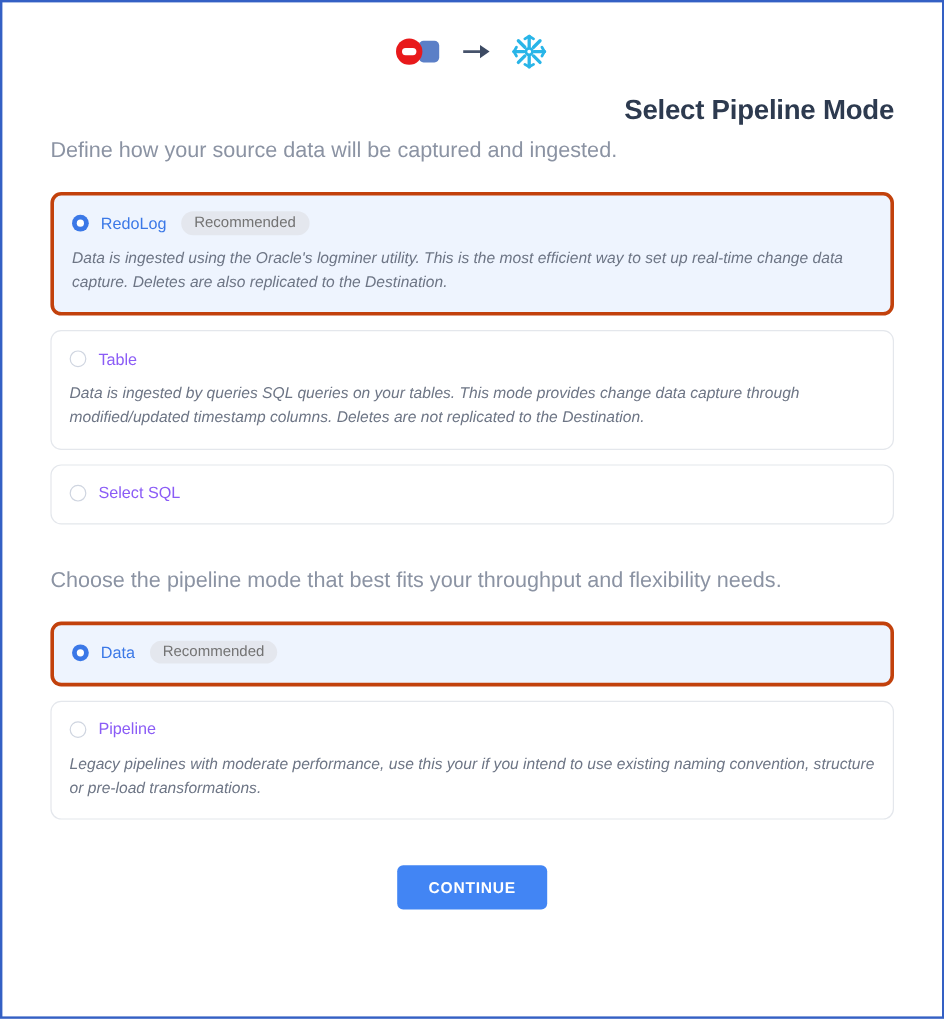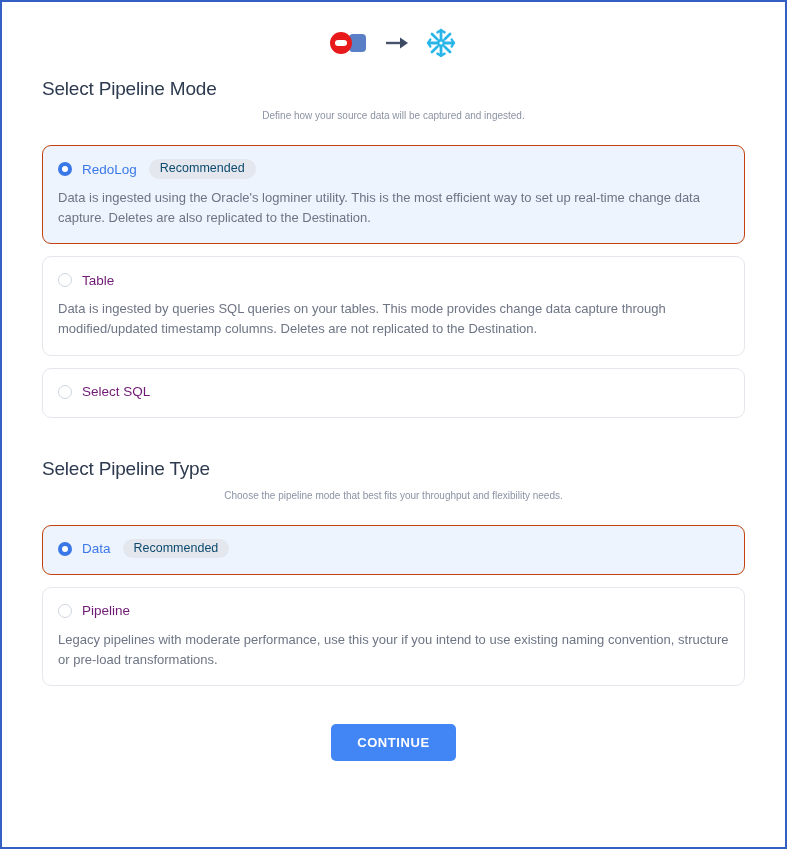--- a/index.html
+++ b/index.html
@@ -72,48 +72,48 @@
   }
   .logo-snowflake {
     width: 34px;
     height: 34px;
     display: block;
   }
   .section {
     padding: 0 40px;
   }
   h1.section-title {
-    font-size: 19px;
-    font-weight: normal;
+    font-size: 23px;
+    font-weight: bold;
     color: #2d3a4f;
-    text-align: left;
+    text-align: right;
     margin: 14px 0 0 0;
     letter-spacing: -0.2px;
   }
   p.section-sub {
-    font-size: 10px;
+    font-size: 18px;
     color: #8b93a3;
-    text-align: center;
+    text-align: left;
     margin: 10px 0 0 0;
   }
   .cards {
     margin-top: 24px;
     display: flex;
     flex-direction: column;
     gap: 12px;
   }
   .opt-card {
     box-sizing: border-box;
     border: 1px solid #e4e7ec;
     border-radius: 9px;
     background: #ffffff;
     padding: 13px 15px 15px 15px;
   }
   .opt-card.selected {
-    border: 1px solid #c2410c;
+    border: 3px solid #c2410c;
     background: #eef4fe;
   }
   .opt-head {
     display: flex;
     align-items: center;
     gap: 10px;
     height: 20px;
   }
   .radio {
     width: 14px;
@@ -134,40 +134,41 @@
     position: absolute;
     left: 4px;
     top: 4px;
     width: 6px;
     height: 6px;
     border-radius: 50%;
     background: #ffffff;
   }
   .opt-label {
     font-size: 13.5px;
-    color: #701a75;
+    color: #8b5cf6;
   }
   .opt-label.accent {
     color: #3b78e7;
   }
   .badge {
     font-size: 12.5px;
-    color: #0c4a6e;
+    color: #737373;
     background: #e4e7ee;
     border-radius: 11px;
     padding: 3px 11px 4px 11px;
     line-height: 1;
     margin-left: 2px;
   }
   .opt-desc {
     font-size: 13px;
     color: #6d7585;
     line-height: 1.55;
     margin: 9px 0 0 0;
     max-width: 690px;
+    font-style: italic;
   }
   .footer {
     display: flex;
     justify-content: center;
     margin-top: 38px;
   }
   .continue-btn {
     background: #4285f4;
     color: #ffffff;
     border: none;
@@ -255,21 +256,20 @@
           <span class="opt-label">Select SQL</span>
         </div>
       </div>
 
     </div>
   </div>
 
   <div class="spacer-type"></div>
 
   <div class="section">
-    <h1 class="section-title">Select Pipeline Type</h1>
     <p class="section-sub">Choose the pipeline mode that best fits your throughput and flexibility needs.</p>
 
     <div class="cards">
 
       <div class="opt-card selected">
         <div class="opt-head">
           <span class="radio on"></span>
           <span class="opt-label accent">Data</span>
           <span class="badge">Recommended</span>
         </div>

